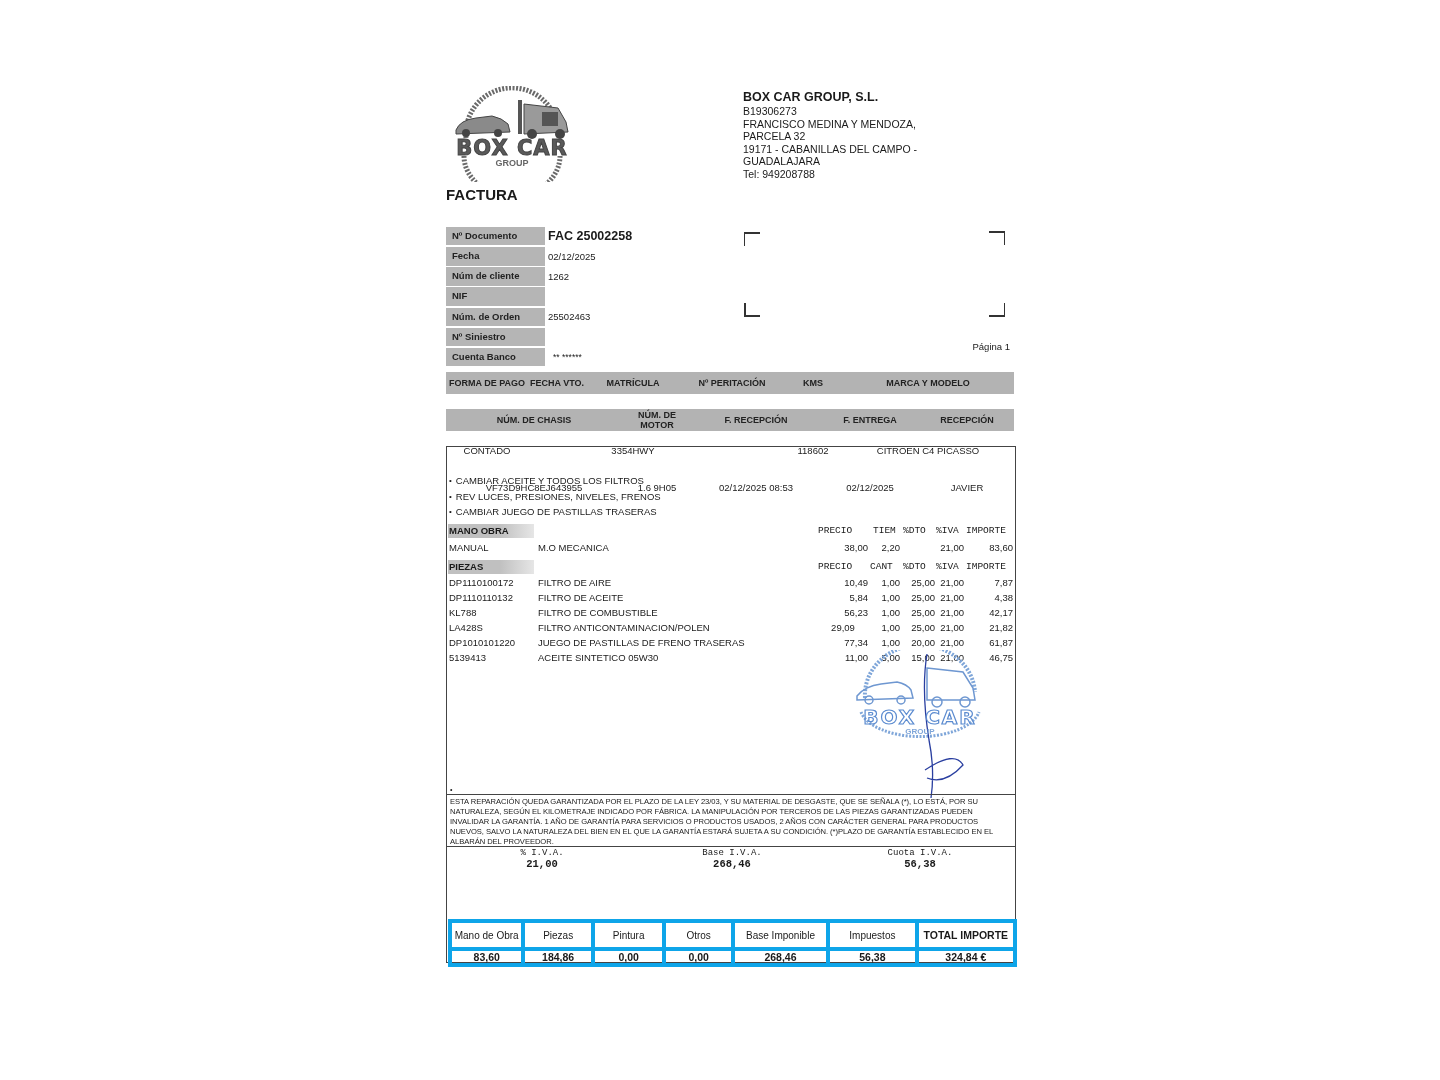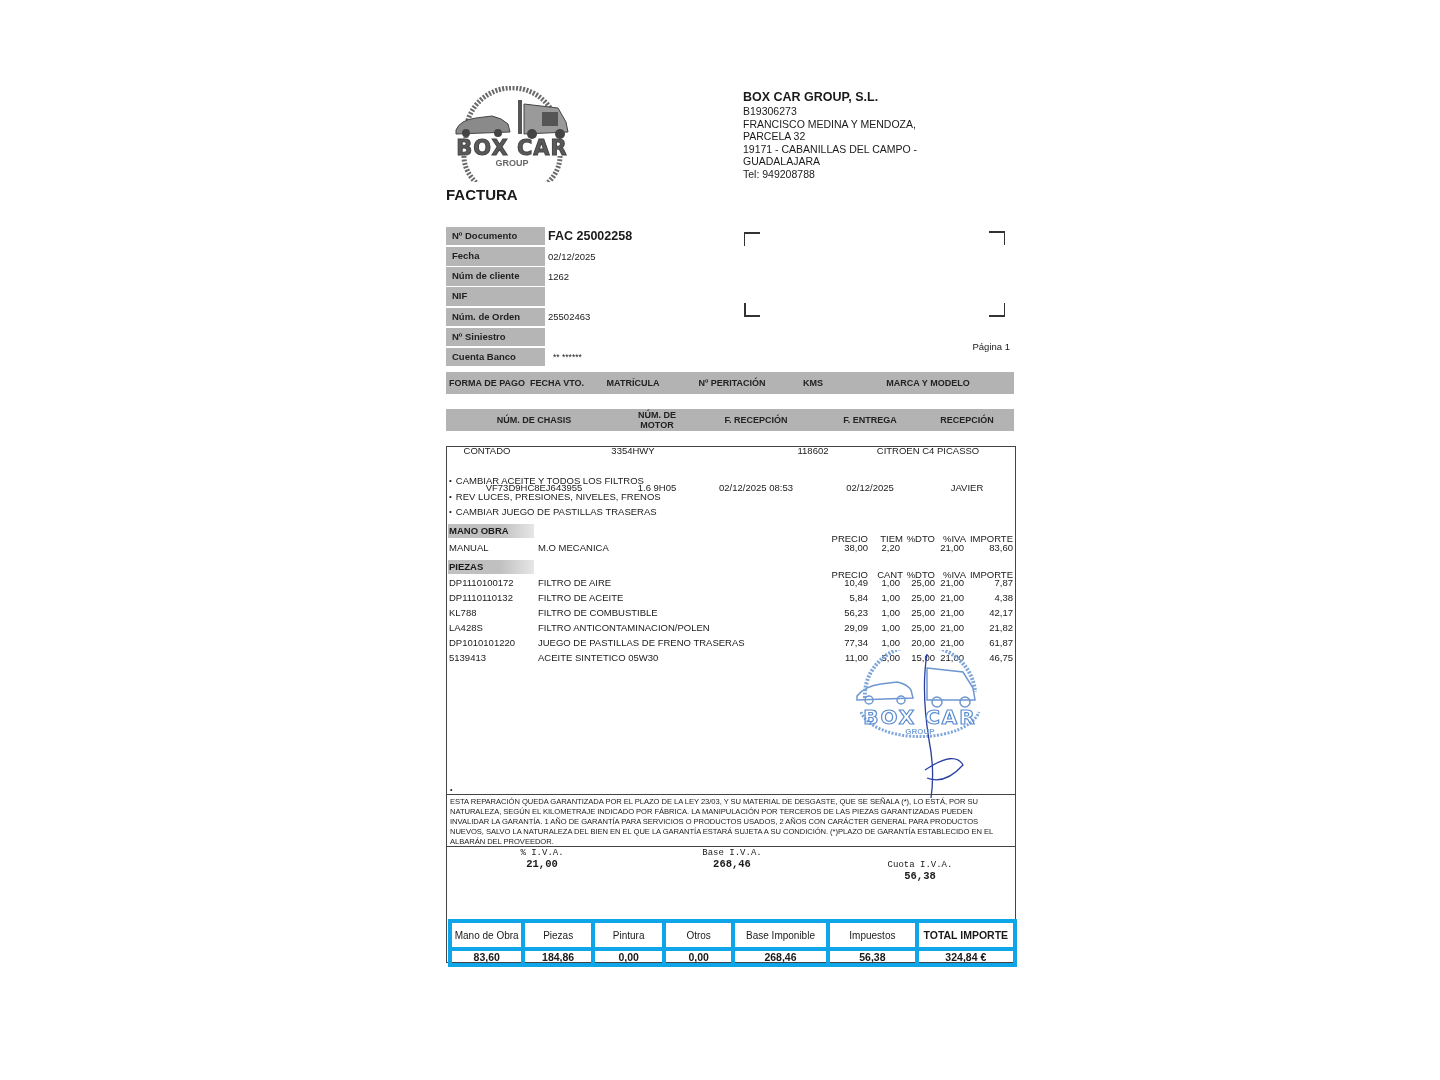--- a/index.html
+++ b/index.html
@@ -44,21 +44,21 @@
   
   .ops { left: 446px; top: 446px; width: 570px; height: 517px; border: 1.5px solid #444; }
   .ops-head { position: absolute; left: 1px; top: 2px; width: 564px; height: 15px; background: #b8b8b8; font-size: 9.5px; font-weight: bold; line-height: 15px; padding-left: 2px; }
   .ops-head span { margin-right: 6px; }
   .bullets { position: absolute; left: 2px; top: 26px; font-size: 9.5px; }
   .bullet { height: 15.5px; line-height: 15.5px; }
   .bullet .dot { font-size: 8px; margin-right: 4px; vertical-align: 1px; }
 
   .section { position: absolute; left: 1px; width: 566px; font-size: 9.5px; }
   .sec-title { position: absolute; left: 0; width: 86px; height: 14px; background: linear-gradient(to right, #c0c0c0 60%, #e6e6e6); font-weight: bold; line-height: 14px; padding-left: 1px; }
-  .col-head { position: absolute; top: 8px; height: 14px; line-height: 14px; text-align: right; }
+  .col-head { position: absolute; top: 0; height: 14px; line-height: 14px; text-align: left; font-family: Liberation Mono, monospace; }
   .row { position: absolute; left: 0; width: 100%; height: 15px; line-height: 15px; }
   .row .c { position: absolute; text-align: right; }
   .row .code { left: 1px; text-align: left; }
   .row .desc { left: 90px; text-align: left; }
 
   
   .stamp { left: 835px; top: 650px; width: 170px; height: 150px; }
 
   .small-dot { left: 450px; top: 786px; font-size: 7px; }
 
@@ -240,21 +240,21 @@
       <span class="c desc">FILTRO DE COMBUSTIBLE</span>
       <span class="c" style="left:370px;width:50px;">56,23</span>
       <span class="c" style="left:422px;width:30px;">1,00</span>
       <span class="c" style="left:455px;width:32px;">25,00</span>
       <span class="c" style="left:485px;width:31px;">21,00</span>
       <span class="c" style="left:518px;width:47px;">42,17</span>
     </div>
     <div class="row" style="top:60px;">
       <span class="c code">LA428S</span>
       <span class="c desc">FILTRO ANTICONTAMINACION/POLEN</span>
-      <span class="c" style="left:370px;width:50px;">29,09</span>
+      <span class="c" style="left:370px;width:50px;text-align:center;">29,09</span>
       <span class="c" style="left:422px;width:30px;">1,00</span>
       <span class="c" style="left:455px;width:32px;">25,00</span>
       <span class="c" style="left:485px;width:31px;">21,00</span>
       <span class="c" style="left:518px;width:47px;">21,82</span>
     </div>
     <div class="row" style="top:75px;">
       <span class="c code">DP1010101220</span>
       <span class="c desc">JUEGO DE PASTILLAS DE FRENO TRASERAS</span>
       <span class="c" style="left:370px;width:50px;">77,34</span>
       <span class="c" style="left:422px;width:30px;">1,00</span>
@@ -299,21 +299,21 @@
 
 <div class="abs iva">
   <div style="left:50px;width:90px;">
     <div class="lab">% I.V.A.</div>
     <div class="val">21,00</div>
   </div>
   <div style="left:240px;width:90px;">
     <div class="lab">Base I.V.A.</div>
     <div class="val">268,46</div>
   </div>
-  <div style="left:428px;width:90px;margin-top:12px;">
+  <div style="left:428px;width:90px;">
     <div class="lab">Cuota I.V.A.</div>
     <div class="val">56,38</div>
   </div>
 </div>
 
 <table class="abs totals">
   <colgroup>
     <col style="width:74px">
       <col style="width:70px">
       <col style="width:72px">

